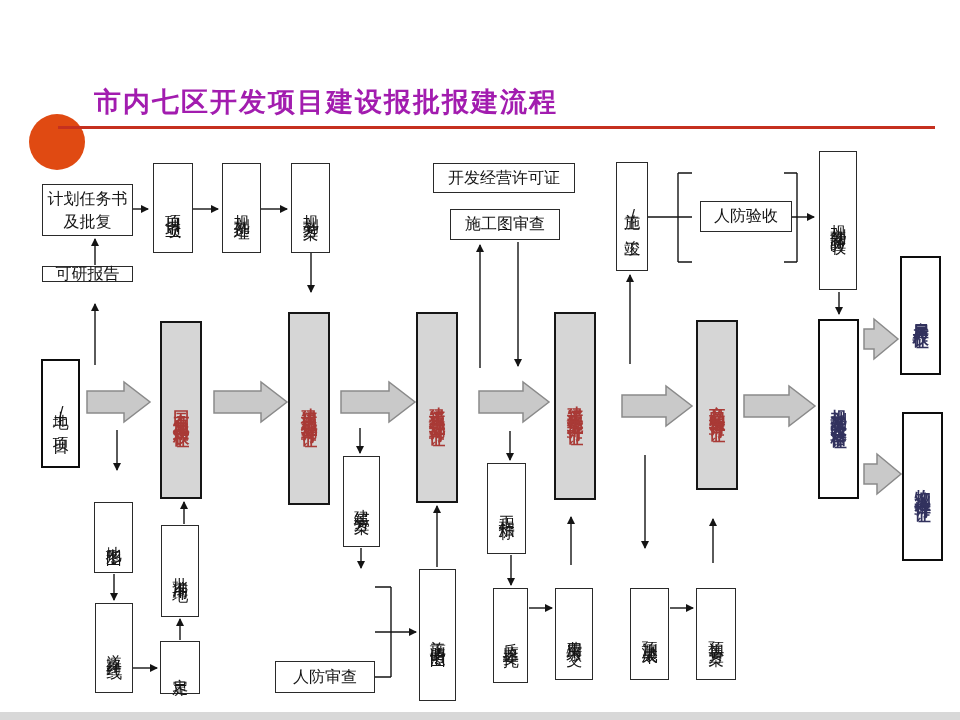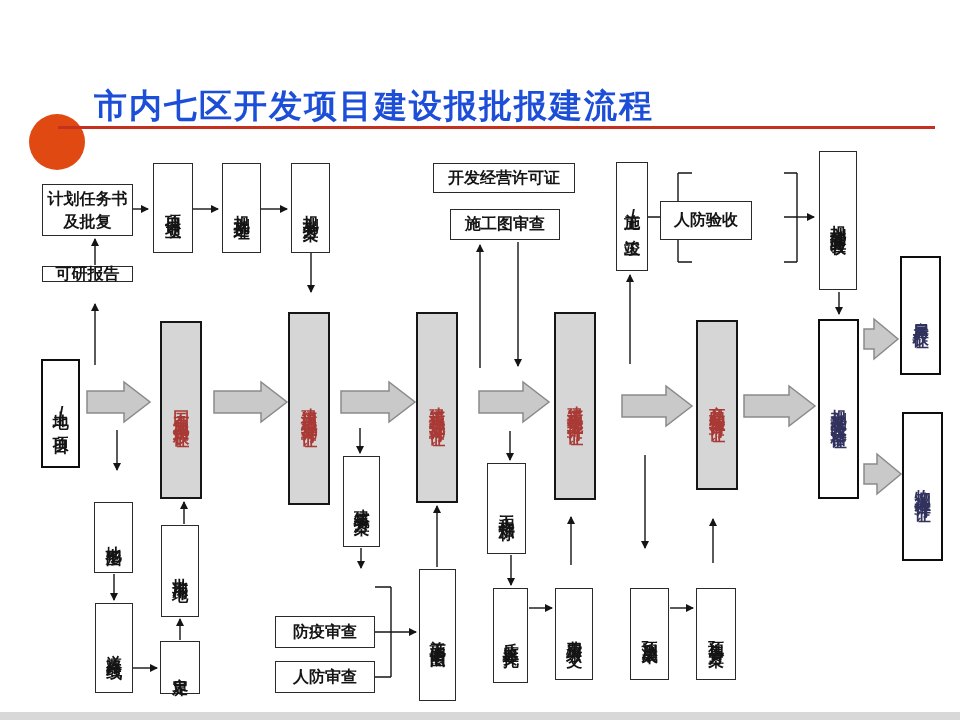--- a/index.html
+++ b/index.html
@@ -1,29 +1,29 @@
 <!DOCTYPE html>
 <html><head>
 <meta charset="utf-8">
 <style>
   html,body{margin:0;padding:0;background:#ffffff;}
   #slide{
     position:relative;width:960px;height:720px;background:#ffffff;overflow:hidden;
     font-family:"Liberation Sans","DejaVu Sans",sans-serif;color:#141414;
   }
   .title{
-    position:absolute;left:94px;top:84px;font-size:33px;font-weight:bold;
-    color:#1d4ed8;letter-spacing:2px;white-space:nowrap;
+    position:absolute;left:94px;top:84px;font-size:27px;font-weight:bold;
+    color:#a21caf;letter-spacing:2px;white-space:nowrap;
   }
   .rule{position:absolute;left:58px;top:126px;width:877px;height:3px;background:#c5301f;}
   .bigdot{position:absolute;left:29px;top:114px;width:56px;height:56px;border-radius:50%;background:#e04a12;}
   .bottombar{position:absolute;left:0;top:712px;width:960px;height:8px;background:#d8d8d8;}
   .box{
     position:absolute;box-sizing:border-box;display:flex;align-items:center;justify-content:center;
-    text-align:center;background:#ffffff;border:1.6px solid #2a2a2a;font-size:16px;line-height:1.4;font-weight:bold;
+    text-align:center;background:#ffffff;border:1.6px solid #2a2a2a;font-size:16px;line-height:1.4;
   }
   .v{writing-mode:vertical-rl;text-orientation:upright;letter-spacing:3px;}
   .shaded{background:#d6d6d6;border:2.4px solid #161616;color:#a93a36;font-weight:bold;}
   .bold{border:2.8px solid #0d0d0d;}
   .navy{color:#32325e;font-weight:bold;}
   .wrap2{padding:2px 4px;line-height:1.45;}
   svg.overlay{position:absolute;left:0;top:0;pointer-events:none;}
   .thin{stroke:#141414;stroke-width:1.4;fill:none;}
   .blockarrow{fill:#c9c9c9;stroke:#8a8a8a;stroke-width:1.5;}
 </style>
@@ -89,40 +89,39 @@
   <div class="box wrap2" style="left:42px;top:184px;width:91px;height:52px">计划任务书及批复</div>
   <div class="box" style="left:42px;top:266px;width:91px;height:16px">可研报告</div>
   <div class="box v" style="left:153px;top:163px;width:40px;height:90px">项目立项</div>
   <div class="box v" style="left:222px;top:163px;width:39px;height:90px">规划选址</div>
   <div class="box v" style="left:291px;top:163px;width:39px;height:90px">规划方案</div>
 
   <div class="box" style="left:433px;top:163px;width:142px;height:30px">开发经营许可证</div>
   <div class="box" style="left:450px;top:209px;width:110px;height:31px">施工图审查</div>
 
   <div class="box v" style="left:616px;top:162px;width:32px;height:109px">施工/竣工</div>
-  <div class="box" style="left:660px;top:201px;width:92px;height:39px">人防验收</div>
+  <div class="box" style="left:700px;top:201px;width:92px;height:31px">人防验收</div>
   <div class="box v" style="left:819px;top:151px;width:38px;height:139px">规划管理验收</div>
 
   <div class="box v bold" style="left:41px;top:359px;width:39px;height:109px">土地/项目</div>
   <div class="box v shaded" style="left:160px;top:321px;width:42px;height:178px">国有土地使用权证</div>
   <div class="box v shaded" style="left:288px;top:312px;width:42px;height:193px">建设用地规划许可证</div>
   <div class="box v shaded" style="left:416px;top:312px;width:42px;height:191px">建设工程规划许可证</div>
   <div class="box v shaded" style="left:554px;top:312px;width:42px;height:188px">建设工程施工许可证</div>
   <div class="box v shaded" style="left:696px;top:320px;width:42px;height:170px">商品房预售许可证</div>
   <div class="box v bold navy" style="left:818px;top:319px;width:41px;height:180px">规划竣工验收合格证</div>
   <div class="box v bold navy" style="left:900px;top:256px;width:41px;height:119px">房屋产权证</div>
   <div class="box v bold navy" style="left:902px;top:412px;width:41px;height:149px">物业入住许可证</div>
 
   <div class="box v" style="left:94px;top:502px;width:39px;height:71px">地形图</div>
   <div class="box v" style="left:95px;top:603px;width:38px;height:90px">道路红线</div>
   <div class="box v" style="left:160px;top:641px;width:40px;height:53px">定界</div>
   <div class="box v" style="left:161px;top:525px;width:38px;height:92px">批准用地</div>
 
   <div class="box v" style="left:343px;top:456px;width:37px;height:91px">建筑方案</div>
-  <div class="box" style="left:275px;top:616px;width:100px;height:32px">防疫审查</div>
   <div class="box" style="left:275px;top:661px;width:100px;height:32px">人防审查</div>
   <div class="box v" style="left:419px;top:569px;width:37px;height:132px">施工请照图</div>
   <div class="box v" style="left:487px;top:463px;width:39px;height:91px">工程招标</div>
   <div class="box v" style="left:493px;top:588px;width:35px;height:95px">质监委托</div>
   <div class="box v" style="left:555px;top:588px;width:38px;height:92px">费用缴交</div>
   <div class="box v" style="left:630px;top:588px;width:39px;height:92px">预测成果</div>
   <div class="box v" style="left:696px;top:588px;width:40px;height:92px">预售方案</div>
 
 </div>
 

